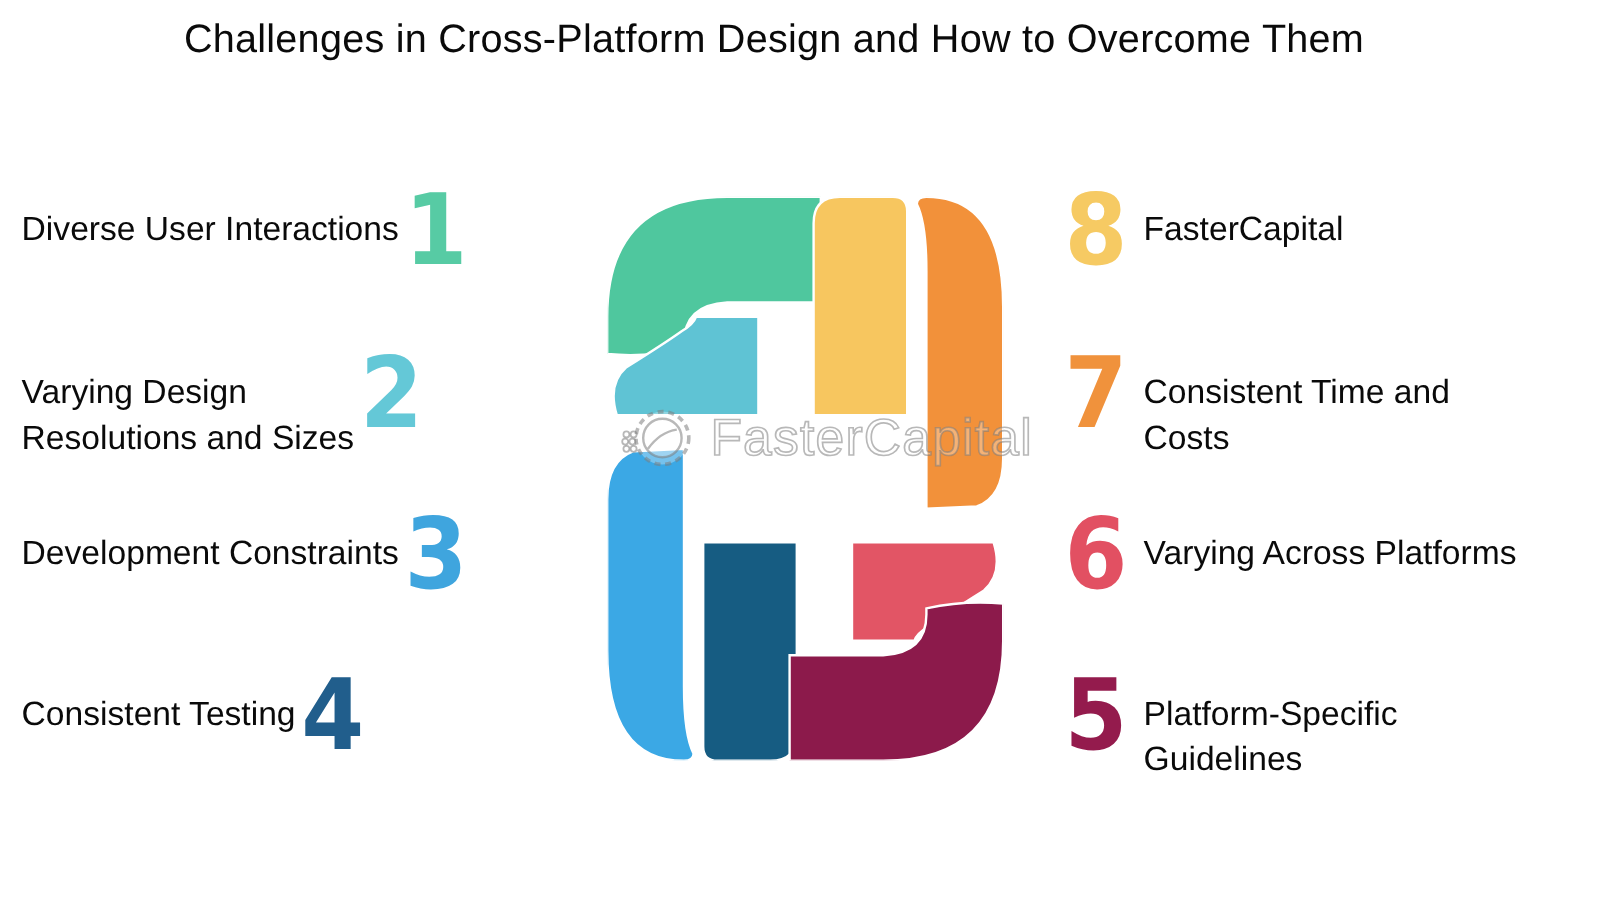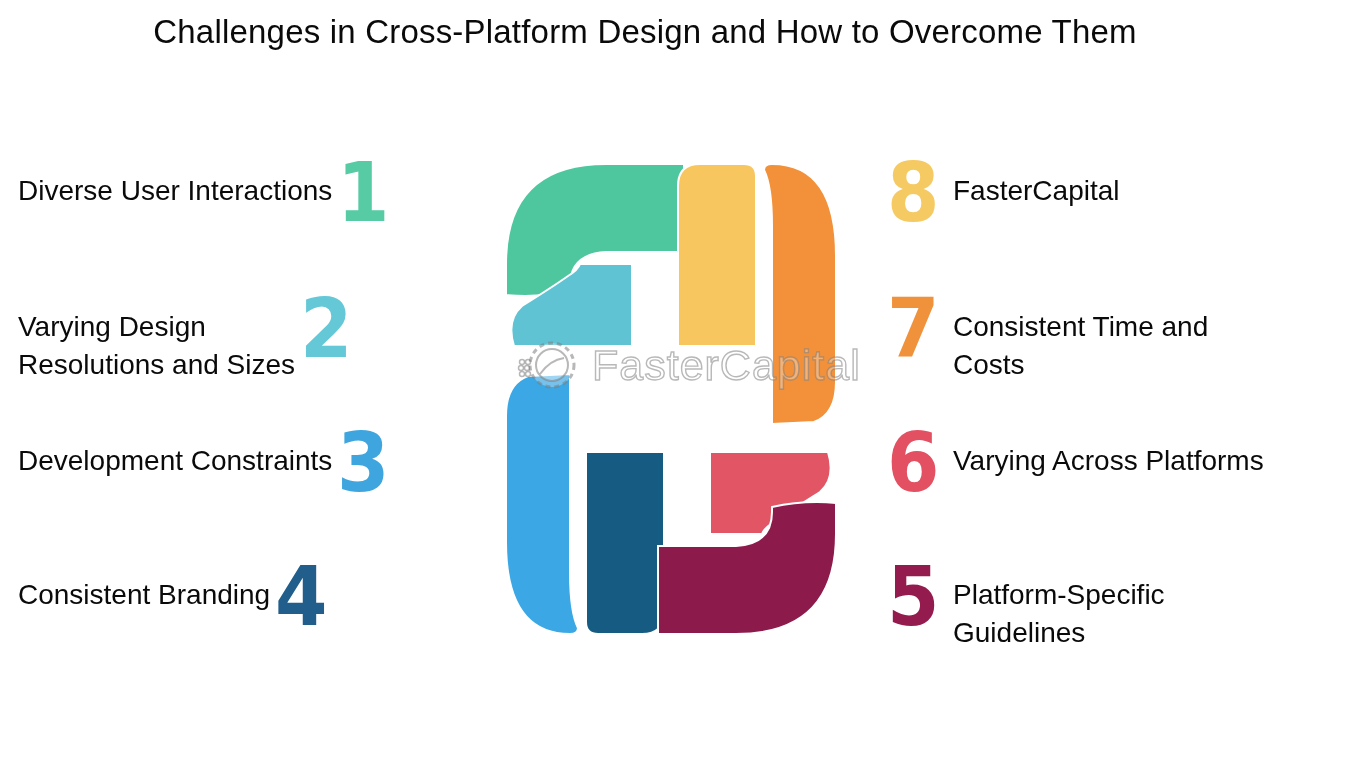--- a/index.html
+++ b/index.html
@@ -53,21 +53,21 @@
   <div class="row left rB">
     <div class="label">Varying Design
 Resolutions and Sizes</div>
     <div class="num" style="color: rgb(100, 200, 215);">2</div>
   </div>
   <div class="row left rC">
     <div class="label">Development Constraints</div>
     <div class="num" style="color: rgb(63, 165, 222);">3</div>
   </div>
   <div class="row left rD">
-    <div class="label">Consistent Branding</div>
+    <div class="label">Consistent Testing</div>
     <div class="num" style="color: rgb(33, 94, 140);">4</div>
   </div>
 
   <div class="row right rA">
     <div class="num" style="color: rgb(246, 202, 99);">8</div>
     <div class="label">FasterCapital</div>
   </div>
   <div class="row right rB">
     <div class="num" style="color: rgb(240, 146, 60);">7</div>
     <div class="label">Consistent Time and

